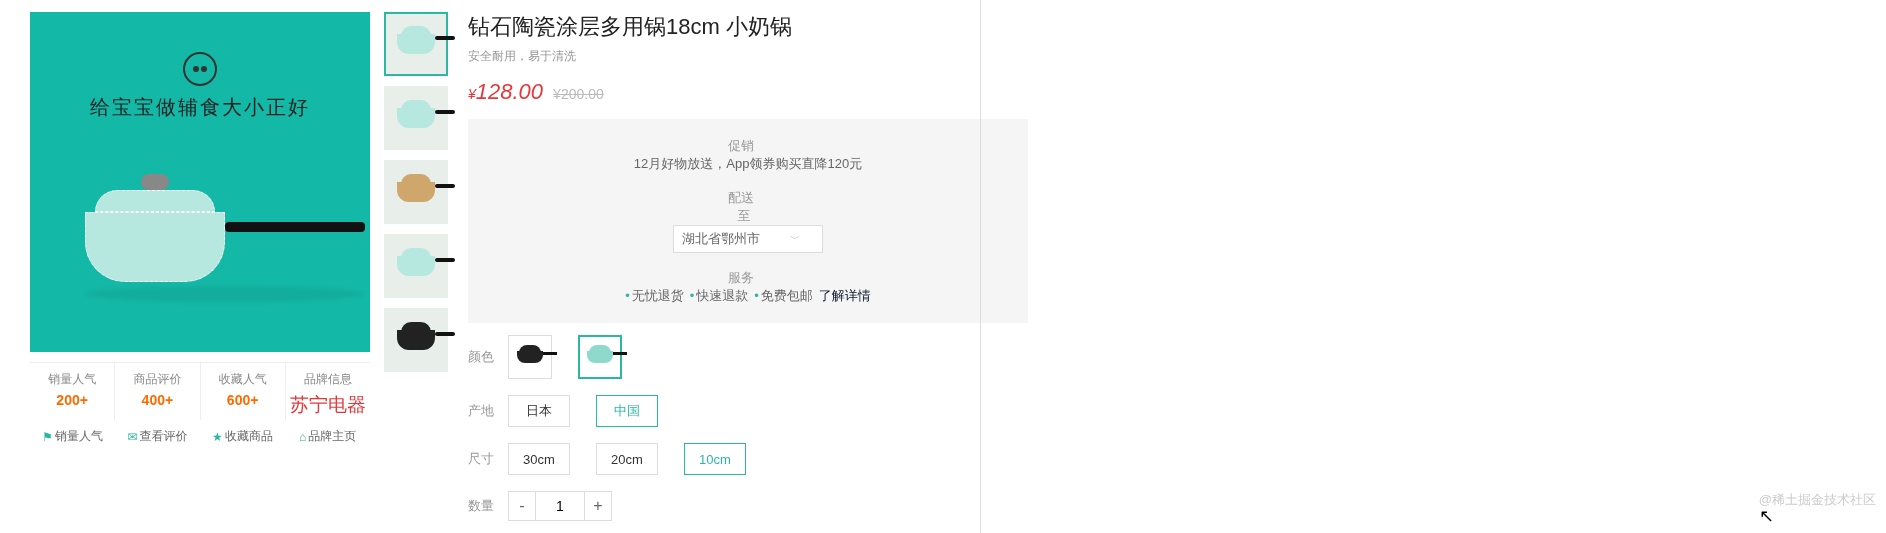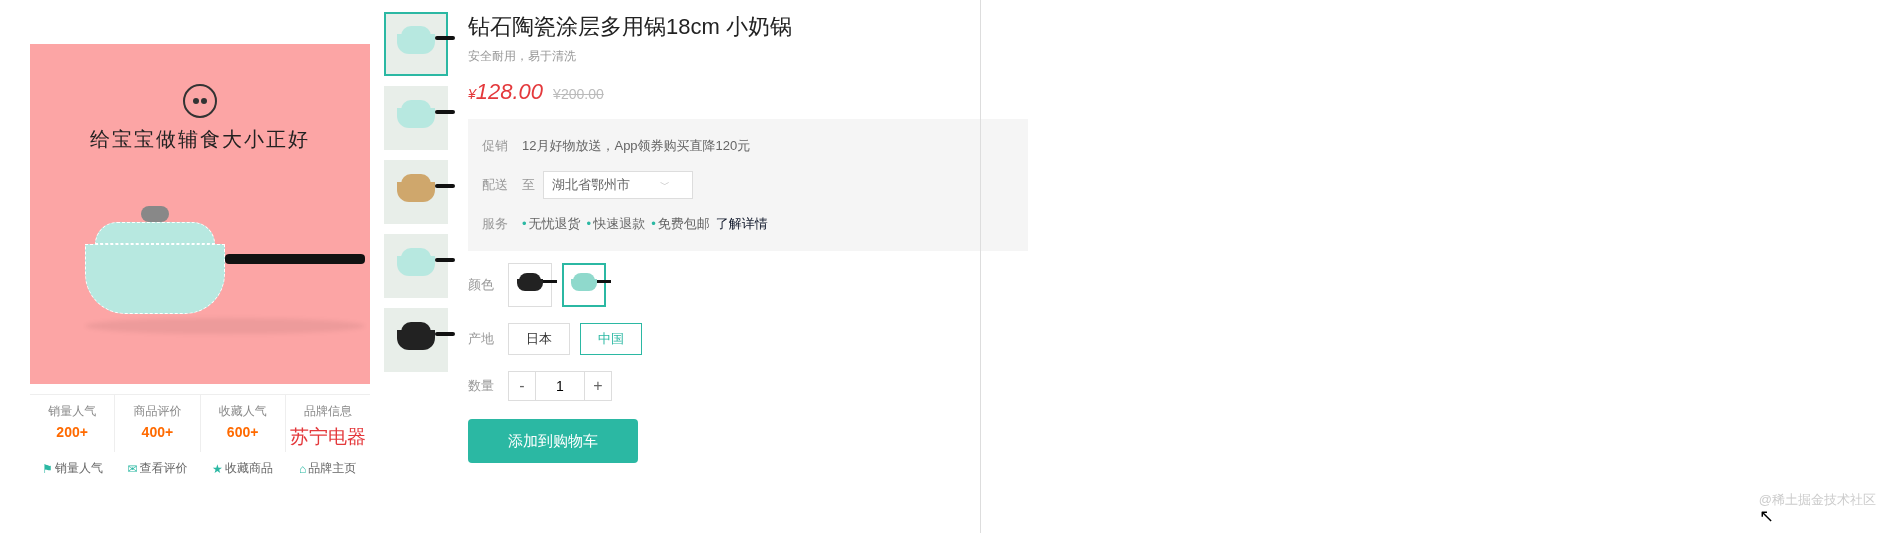--- a/index.html
+++ b/index.html
@@ -1,19 +1,19 @@
 <!DOCTYPE html>
 <html><head>
 <meta charset="utf-8">
 <style>
   * { box-sizing: border-box; margin: 0; padding: 0; }
   body { font-family: "Microsoft YaHei", "PingFang SC", Arial, sans-serif; font-size: 13px; color: #333; background: #fff; width: 1886px; height: 533px; overflow: hidden; position: relative; }
   .page { display: flex; padding: 12px 30px 0 30px; }
   .left { width: 340px; }
-  .main-img { width: 340px; height: 340px; background: #fca5a5; position: relative; display:flex; flex-direction:column; align-items:center; justify-content:flex-start; padding-top:40px;margin-top:32px; }
+  .main-img { width: 340px; height: 340px; background: #14b8a6; position: relative; display:flex; flex-direction:column; align-items:center; justify-content:flex-start; padding-top:40px; }
   .baby-icon { width:34px; height:34px; border:2px solid #333; border-radius:50%; position:relative; margin-bottom:8px; }
   .baby-icon::before { content:""; position:absolute; width:6px; height:6px; background:#333; border-radius:50%; top:12px; left:8px; }
   .baby-icon::after { content:""; position:absolute; width:6px; height:6px; background:#333; border-radius:50%; top:12px; right:8px; }
   .main-img-caption { font-size:20px; color:#222; letter-spacing:2px; }
   .pot-draw { position:absolute; bottom:70px; left:55px; }
   .pot-body { width:140px; height:70px; background:#b7e8e0; border-radius:0 0 40px 40px; position:relative; border:1px dashed #fff; }
   .pot-lid { width:120px; height:22px; background:#b7e8e0; border-radius:60px 60px 0 0; position:absolute; top:-22px; left:10px; border:1px dashed #fff; }
   .pot-knob { width:28px; height:16px; background:#888; border-radius:8px; position:absolute; top:-38px; left:56px; }
   .pot-handle { width:140px; height:10px; background:#111; position:absolute; top:10px; left:140px; border-radius:4px; }
   .main-shadow { position:absolute; bottom:50px; left:55px; width:280px; height:16px; background:rgba(0,0,0,0.06); border-radius:50%; filter:blur(2px); }
@@ -40,34 +40,34 @@
 
   .detail { margin-left:20px; flex:1; max-width:560px; }
   .title { font-size:22px; color:#222; font-weight:500; }
   .subtitle { color:#999; font-size:12px; margin-top:6px; }
   .price-row { margin:14px 0; display:flex; align-items:baseline; gap:10px; }
   .price { color:#e4393c; font-size:22px;font-style:italic; }
   .price .cur { font-size:14px; }
   .old-price { color:#bbb; font-size:14px; text-decoration:line-through; }
 
   .grey-box { background:#f5f5f5; padding:10px 14px; }
-  .row { display:flex; align-items:center; padding:8px 0; font-size:13px; }
+  .row { display:flex; align-items:center; padding:8px 0; font-size:13px;flex-direction:column; }
   .row-label { width:40px; color:#999; }
   .promo-text { color:#666; }
   .deliver-select { border:1px solid #ddd; background:#fff; padding:4px 22px 4px 8px; font-size:13px; color:#666; position:relative; display:inline-flex; align-items:center; cursor:pointer;gap:24px; }
   .deliver-select .chev { margin-left:6px; color:#bbb; font-size:10px; }
   .to-label { color:#999; margin-right:8px; }
   .svc { display:flex; gap:6px; align-items:center; }
   .svc-item { color:#666; }
   .svc-dot { color:#2bb8a3; margin-right:2px; }
   .svc-link { color:#0f172a; cursor:pointer;font-family:Liberation Mono, monospace; }
 
   .opt-row { display:flex; align-items:center; padding:12px 0 4px; }
   .opt-label { width:40px; color:#999; }
-  .opt-group { display:flex; gap:10px; }
+  .opt-group { display:flex; gap:26px; }
   .swatch { width:44px; height:44px; border:1px solid #ddd; display:flex; align-items:center; justify-content:center; cursor:pointer; background:#fff; }
   .swatch.sel { border:2px solid #2bb8a3; }
   .sw-pot { width:26px; height:12px; border-radius:0 0 8px 8px; position:relative; }
   .sw-pot::before { content:""; position:absolute; top:-6px; left:2px; width:22px; height:8px; border-radius:10px 10px 0 0; }
   .sw-pot::after { content:""; position:absolute; top:1px; left:26px; width:14px; height:3px; background:#111; }
   .sw-black .sw-pot, .sw-black .sw-pot::before { background:#222; }
   .sw-teal .sw-pot, .sw-teal .sw-pot::before { background:#8fd9cc; }
 
   .btn-opt { min-width:62px; height:32px; border:1px solid #ddd; background:#fff; color:#333; font-size:13px; cursor:pointer; padding:0 12px; }
   .btn-opt.sel { border:1px solid #2bb8a3; color:#2bb8a3; }
@@ -191,20 +191,28 @@
     
     <div class="opt-row">
       <span class="opt-label">产地</span>
       <div class="opt-group" id="origin-opts">
           <button class="btn-opt">日本</button>
           <button class="btn-opt sel">中国</button>
         </div>
     </div>
 
     
+    <div class="opt-row">
+      <span class="opt-label">尺寸</span>
+      <div class="opt-group" id="size-opts">
+          <button class="btn-opt">30cm</button>
+          <button class="btn-opt">20cm</button>
+          <button class="btn-opt sel">10cm</button>
+        </div>
+    </div>
 
     
     <div class="opt-row">
       <span class="opt-label">数量</span>
       <div class="qty">
         <button>-</button>
         <input value="1" style="">
         <button>+</button>
       </div>
     </div>

